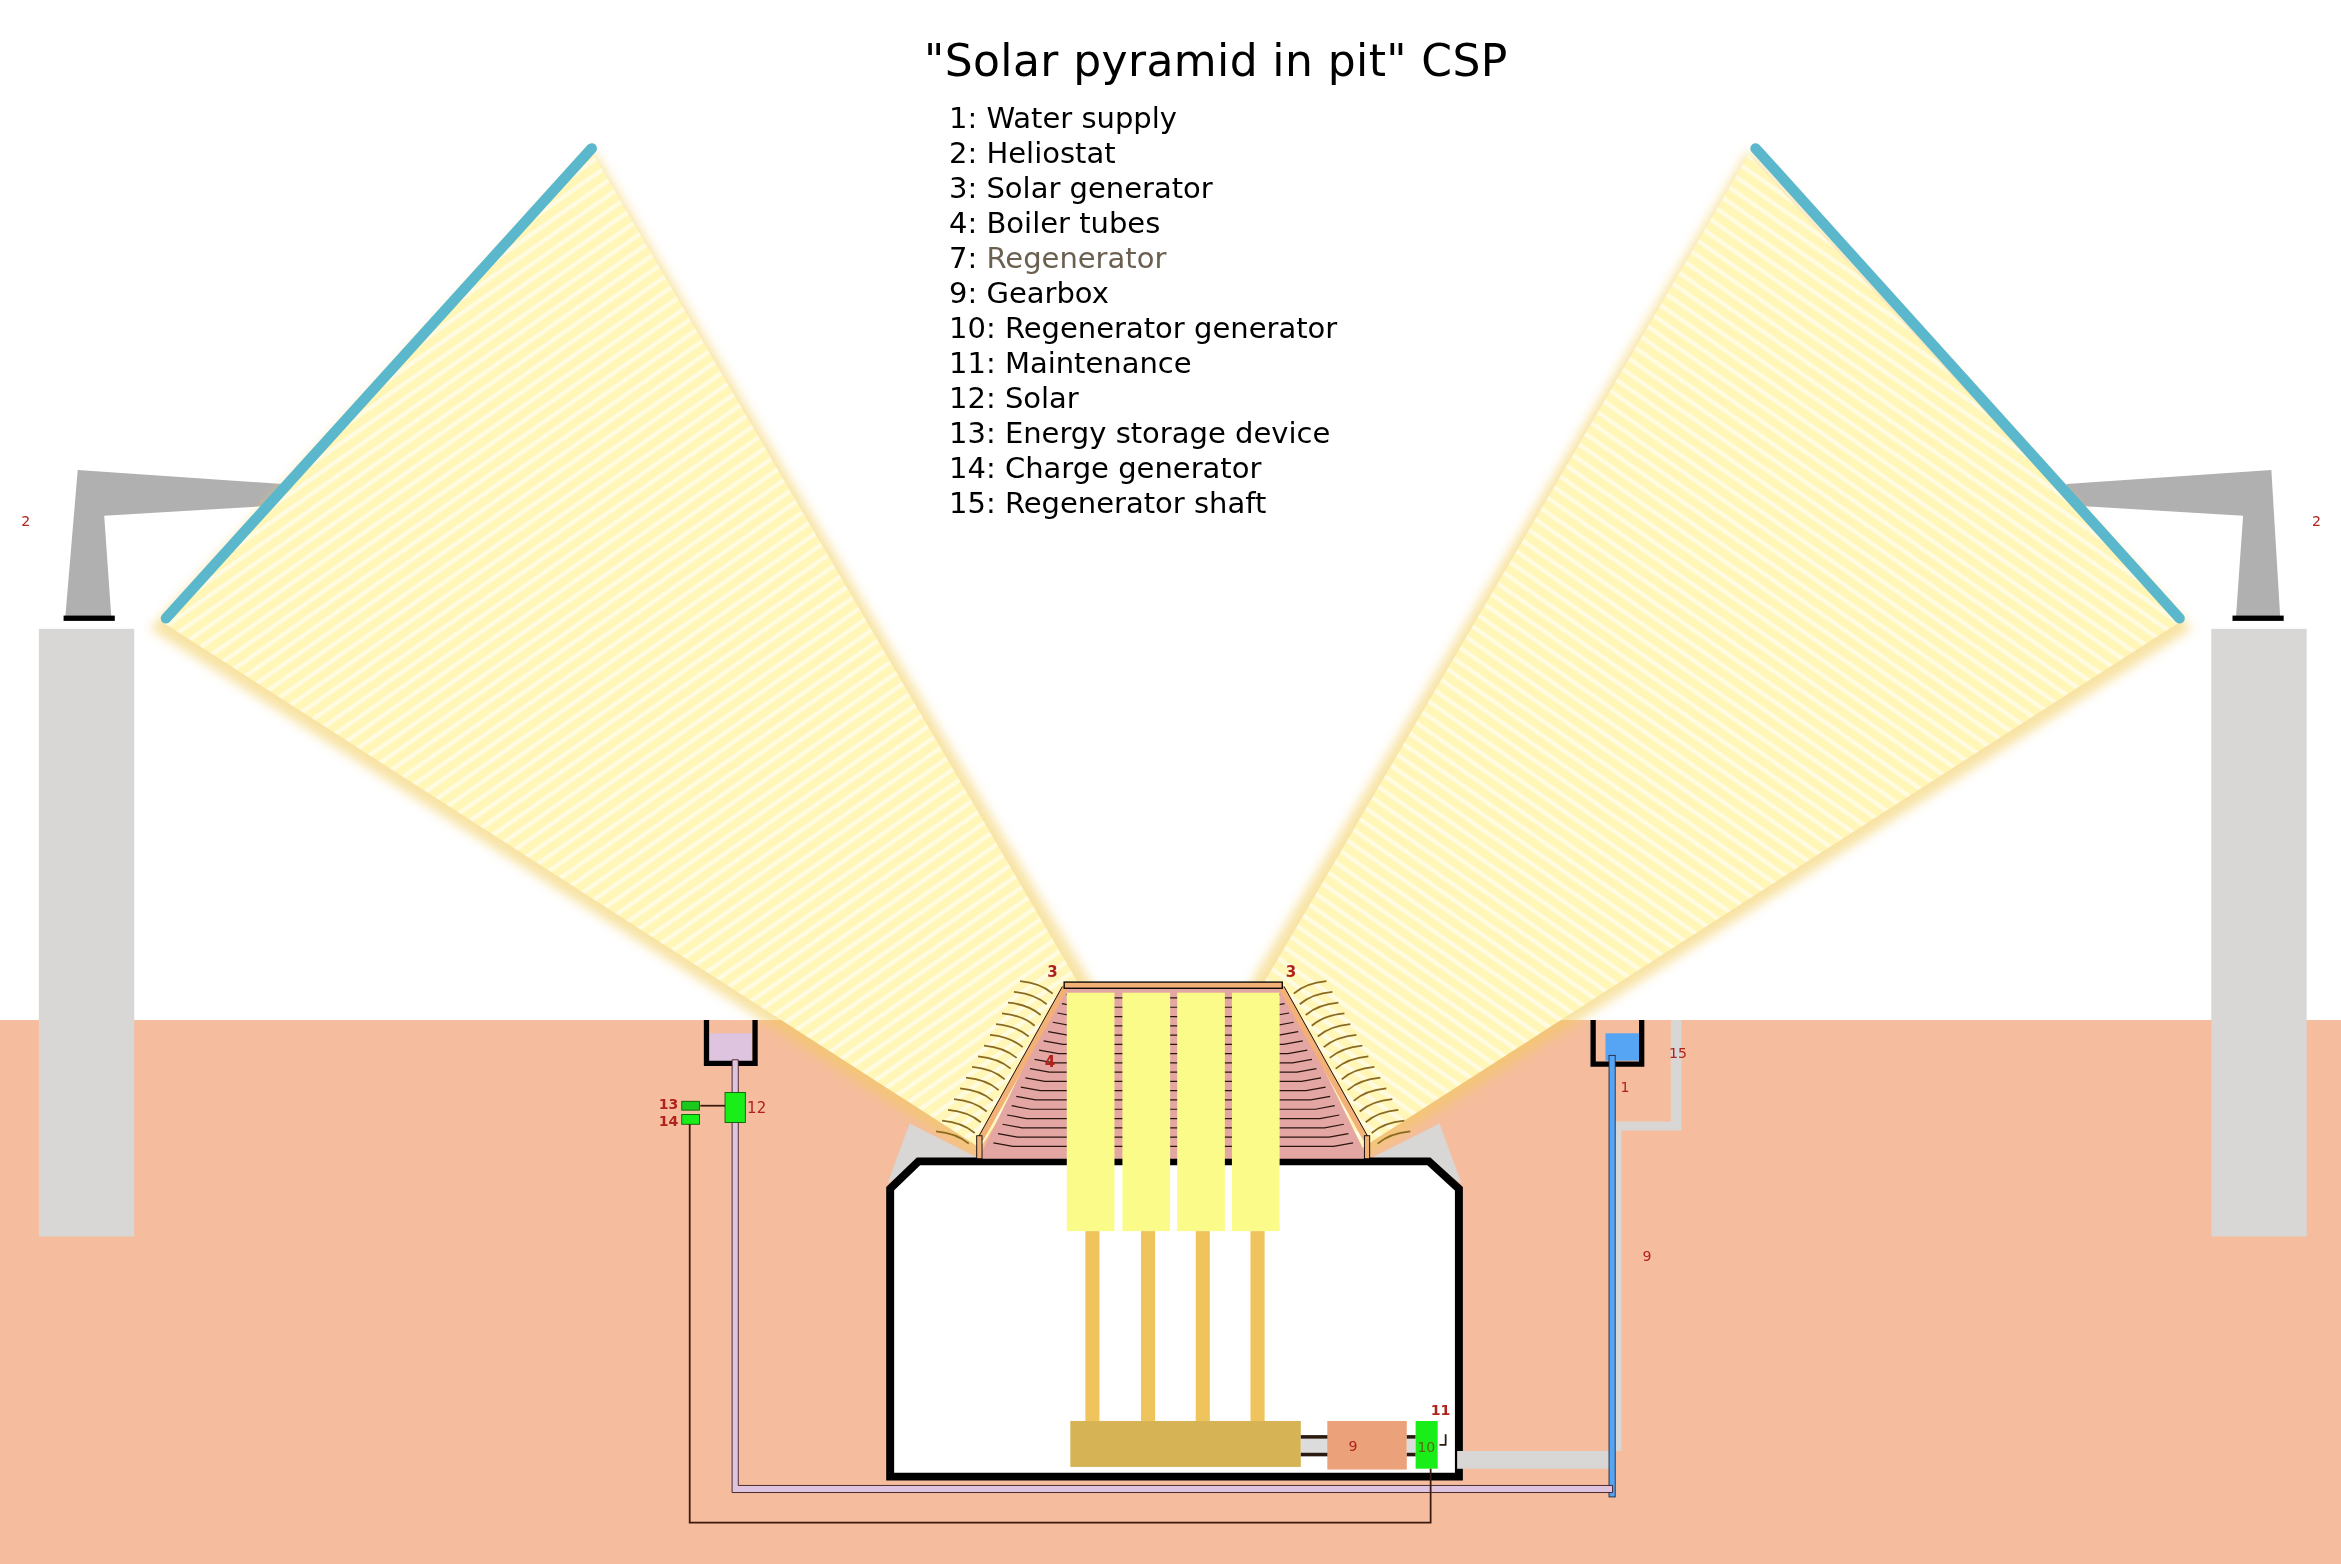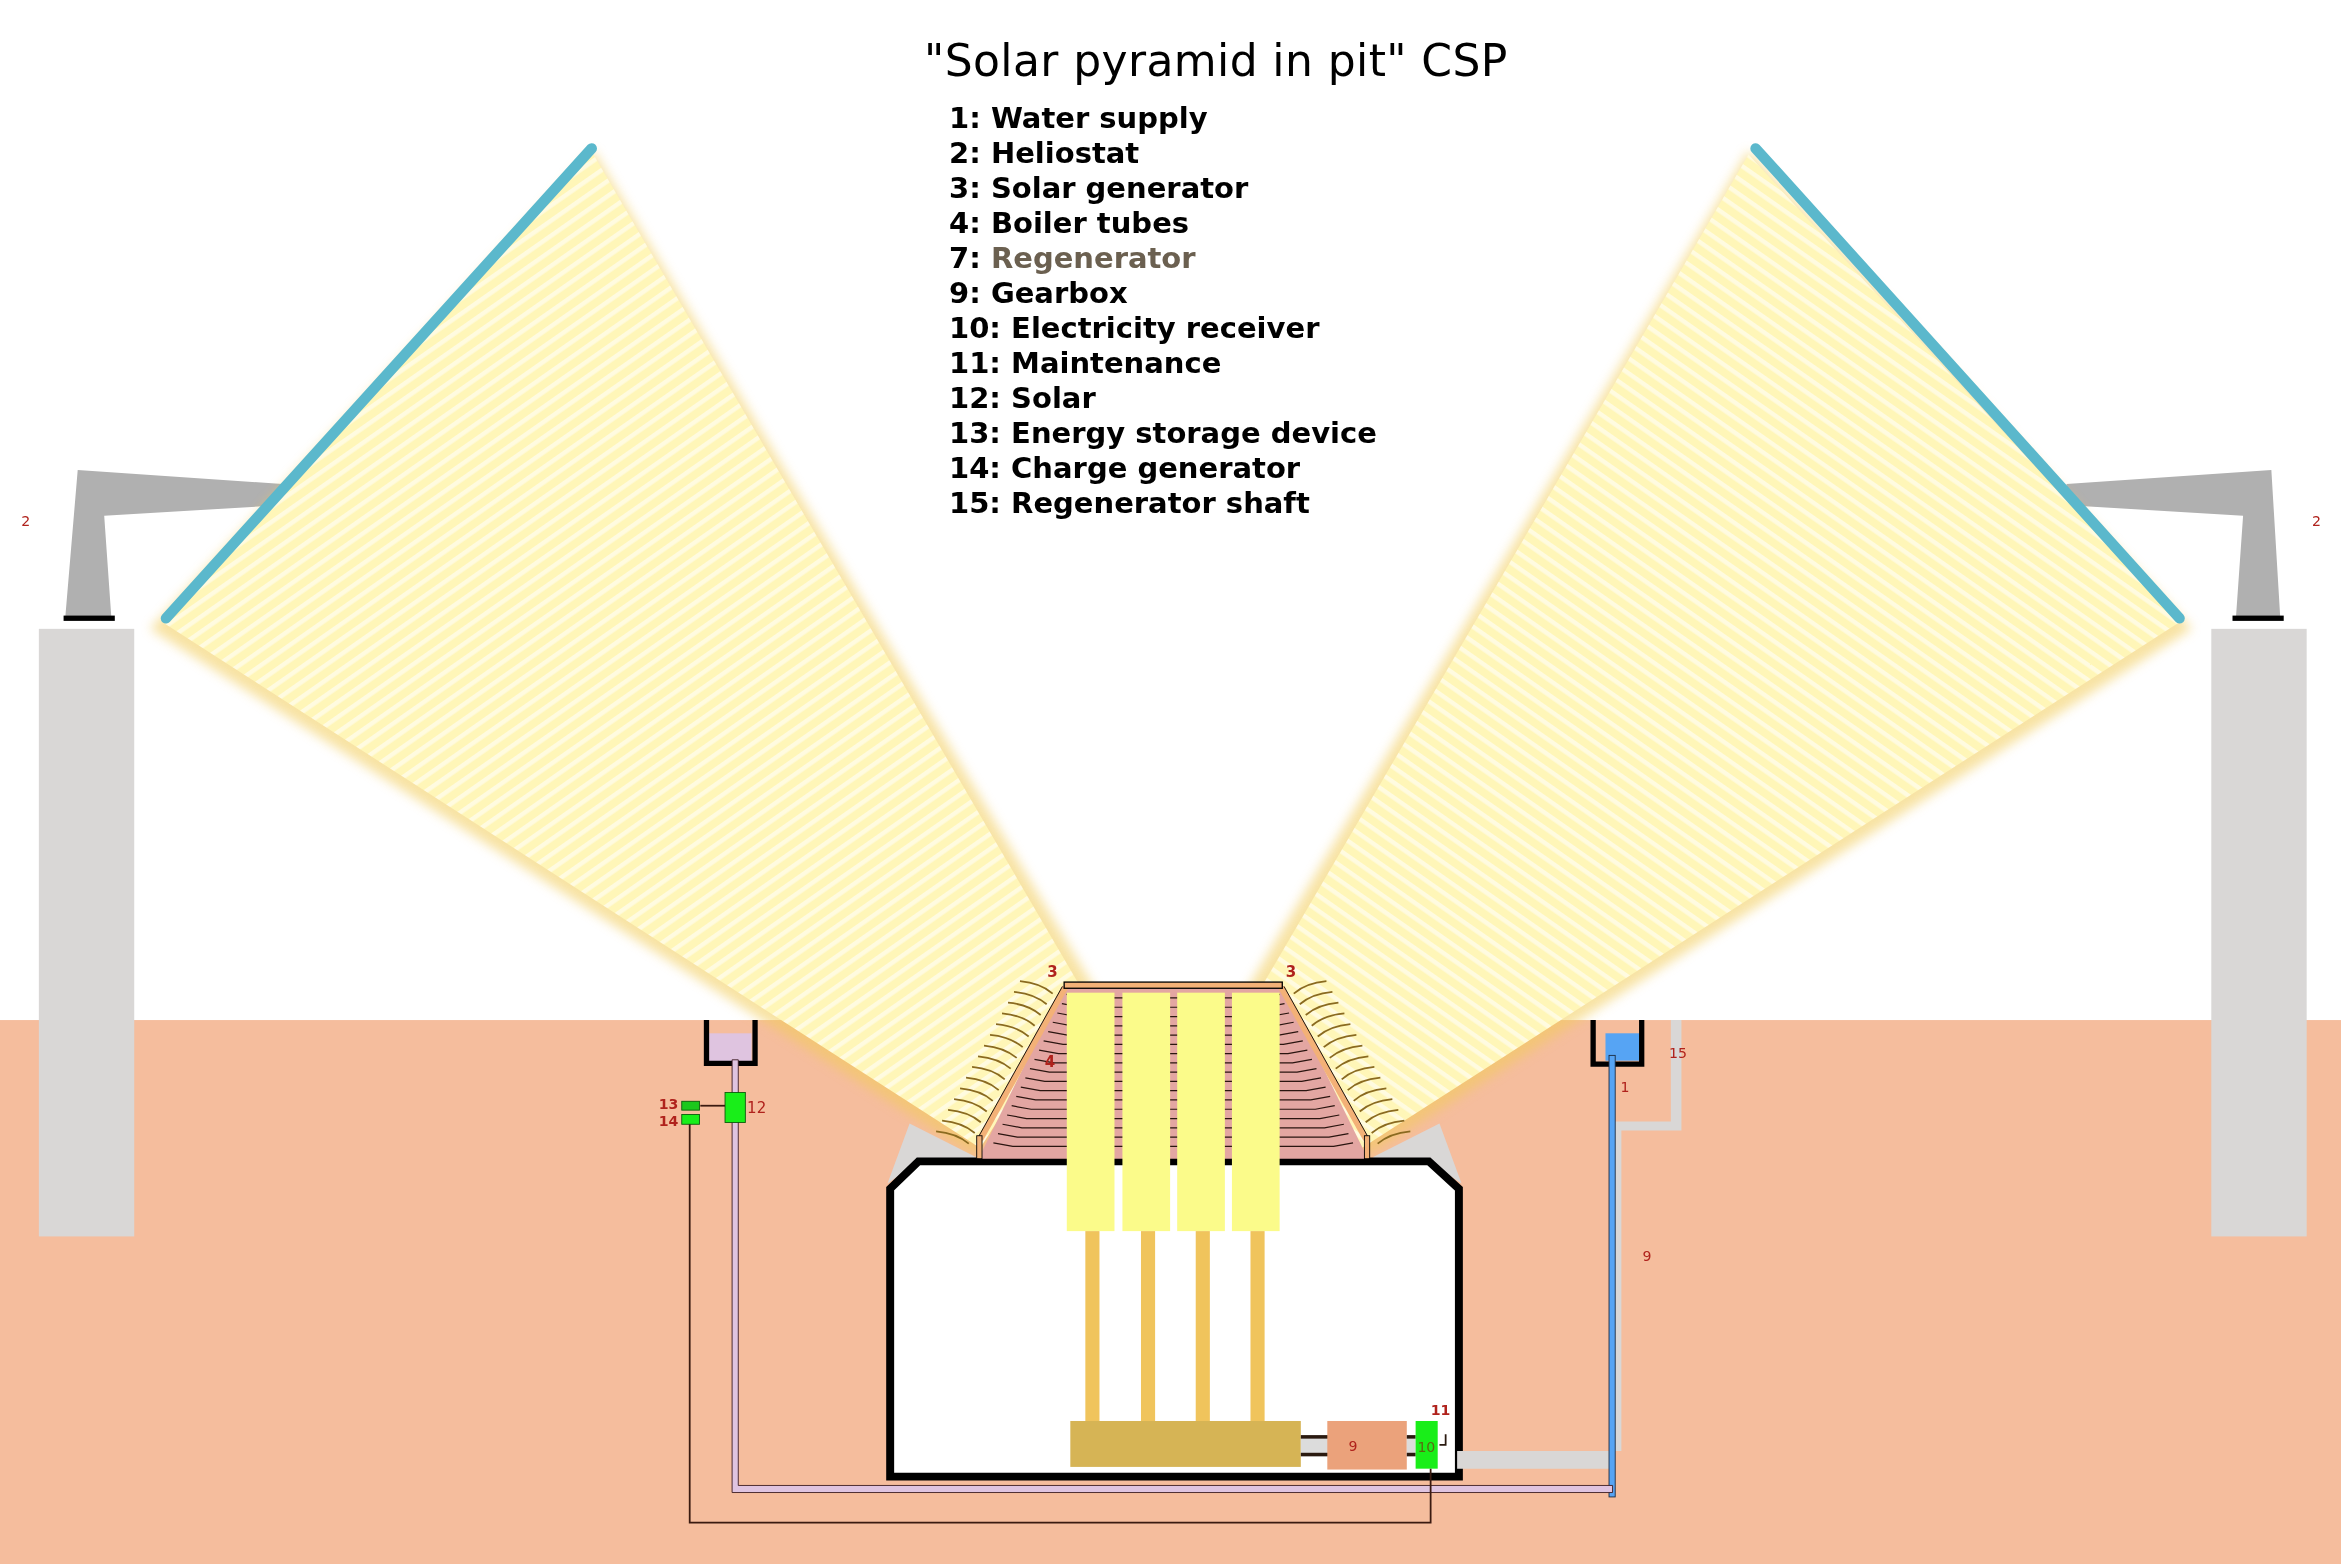--- a/index.html
+++ b/index.html
@@ -1,20 +1,20 @@
 <!DOCTYPE html>
 <html style="font-size:14px"><head>
 <meta charset="utf-8">
 <style>
   html, body { margin: 0; padding: 0; background: #ffffff; }
   body { width: 2342px; height: 1565px; position: relative; overflow: hidden; font-family: "DejaVu Sans", sans-serif; }
   #stage { position: absolute; left: 0; top: 0; width: 2342px; height: 1565px; }
   .title { position: absolute; left: 924px; top: 35px; font-size: 44px; color: #000; white-space: nowrap; letter-spacing: 0.4px; }
   .legend { position: absolute; left: 949px; top: 101px; font-size: 29px; line-height: 35px; color: #000; white-space: nowrap; }
-  .legend .row { display: block; font-weight: bold; }
+  .legend .row { display: block; }
   .legend .muted { color: #6b6050; text-align: center; }
   .lbl { font-family: "DejaVu Sans", sans-serif; fill: #b0221c; }
 </style>
 </head>
 <body>
 
 <div id="stage">
   <svg id="diagram" width="2342" height="1565" viewBox="0 0 2652 1772" xmlns="http://www.w3.org/2000/svg">
     <defs>
       <pattern id="beamStripes" patternUnits="userSpaceOnUse" width="14" height="14" patternTransform="rotate(-35)">
@@ -172,21 +172,21 @@
   </svg>
 
   <div class="title">"Solar pyramid in pit" CSP</div>
   <div class="legend" id="legend">
       <span class="row"><span>1:</span> <span>Water supply</span></span>
       <span class="row"><span>2:</span> <span>Heliostat</span></span>
       <span class="row"><span>3:</span> <span>Solar generator</span></span>
       <span class="row"><span>4:</span> <span>Boiler tubes</span></span>
       <span class="row"><span>7:</span> <span class="muted">Regenerator</span></span>
       <span class="row"><span>9:</span> <span>Gearbox</span></span>
-      <span class="row"><span>10:</span> <span>Electricity receiver</span></span>
+      <span class="row"><span>10:</span> <span>Regenerator generator</span></span>
       <span class="row"><span>11:</span> <span>Maintenance</span></span>
       <span class="row"><span>12:</span> <span>Solar</span></span>
       <span class="row"><span>13:</span> <span>Energy storage device</span></span>
       <span class="row"><span>14:</span> <span>Charge generator</span></span>
       <span class="row"><span>15:</span> <span>Regenerator shaft</span></span>
     </div>
 </div>
 
 
 </body></html>

